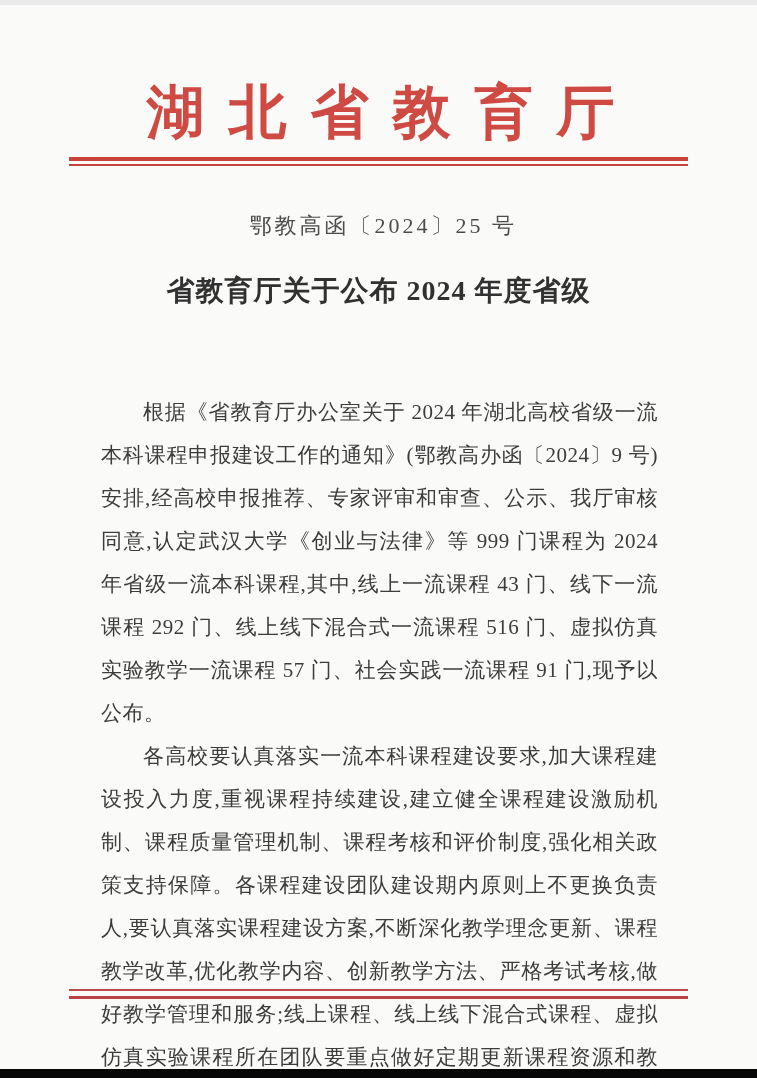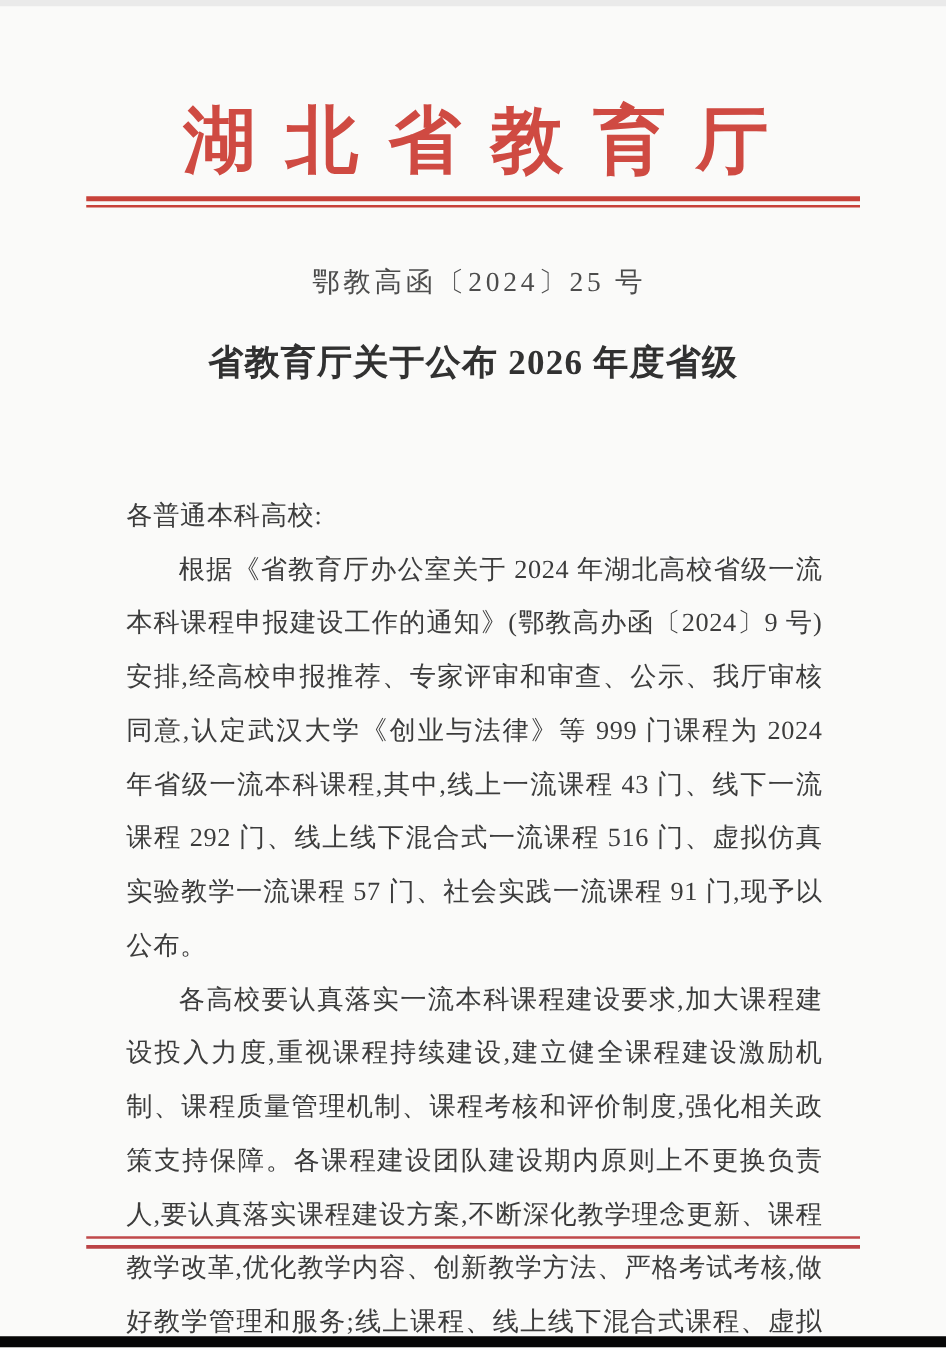--- a/index.html
+++ b/index.html
@@ -74,25 +74,24 @@
 
 <div class="rule rule-top">
   <div class="bar-thick"></div>
   <div class="bar-gap"></div>
   <div class="bar-thin"></div>
 </div>
 
 <div class="doc-number">鄂教高函〔2024〕25 号</div>
 
 <div class="doc-title">
-  <div>省教育厅关于公布 2026 年度省级</div>
+  <div>省教育厅关于公布 2024 年度省级</div>
 </div>
 
 <div class="content">
-  <div class="salutation">各普通本科高校:</div>
   <p class="para">根据《省教育厅办公室关于 2024 年湖北高校省级一流本科课程申报建设工作的通知》(鄂教高办函〔2024〕9 号)安排,经高校申报推荐、专家评审和审查、公示、我厅审核同意,认定武汉大学《创业与法律》等 999 门课程为 2024 年省级一流本科课程,其中,线上一流课程 43 门、线下一流课程 292 门、线上线下混合式一流课程 516 门、虚拟仿真实验教学一流课程 57 门、社会实践一流课程 91 门,现予以公布。</p>
   <p class="para">各高校要认真落实一流本科课程建设要求,加大课程建设投入力度,重视课程持续建设,建立健全课程建设激励机制、课程质量管理机制、课程考核和评价制度,强化相关政策支持保障。各课程建设团队建设期内原则上不更换负责人,要认真落实课程建设方案,不断深化教学理念更新、课程教学改革,优化教学内容、创新教学方法、严格考试考核,做好教学管理和服务;线上课程、线上线下混合式课程、虚拟仿真实验课程所在团队要重点做好定期更新课程资源和教学数据,加强数字资源内容安全核查</p>
 </div>
 
 <div class="rule rule-bottom">
   <div class="bar-thin"></div>
   <div class="bar-gap"></div>
   <div class="bar-thick"></div>
 </div>
 

